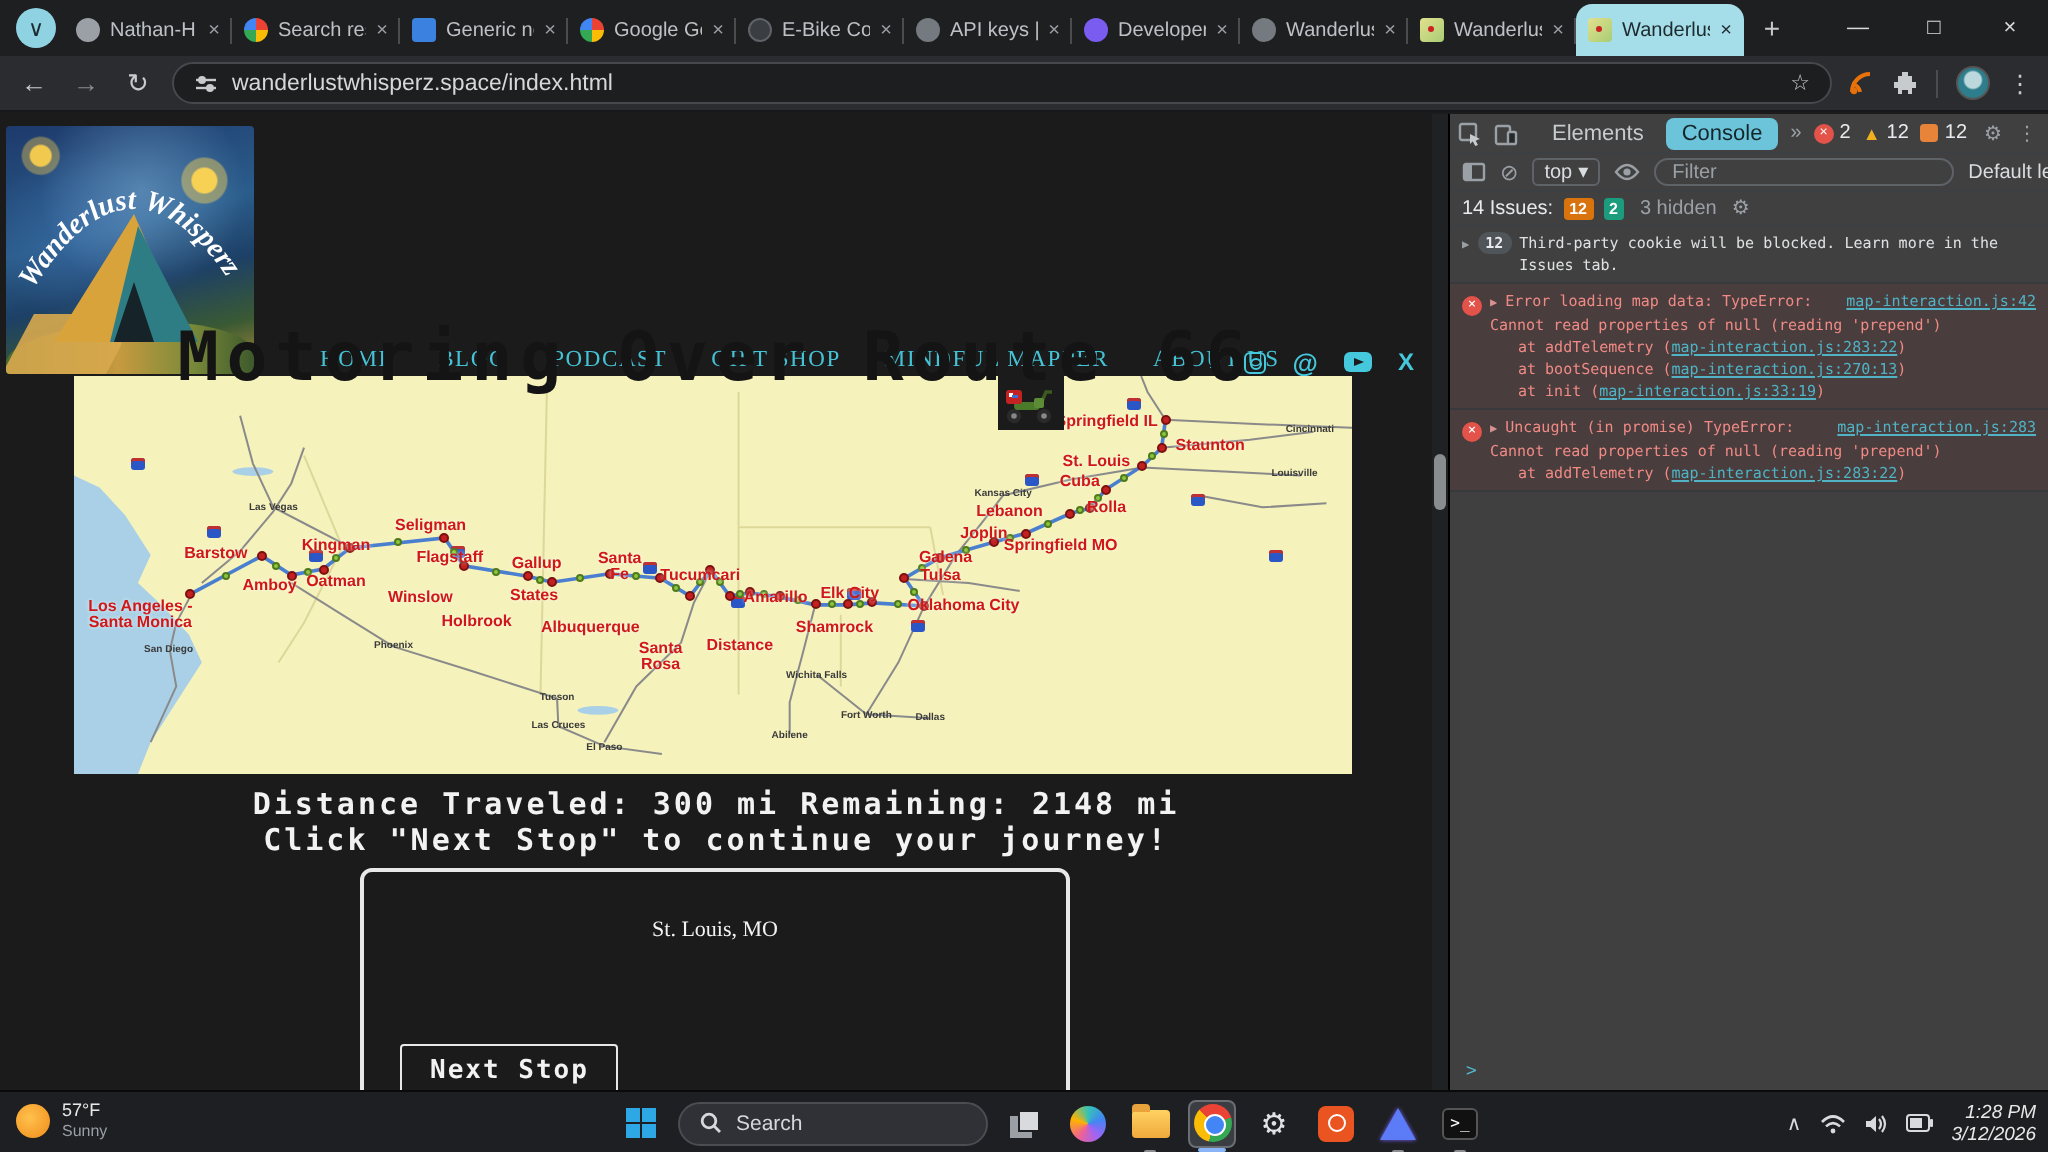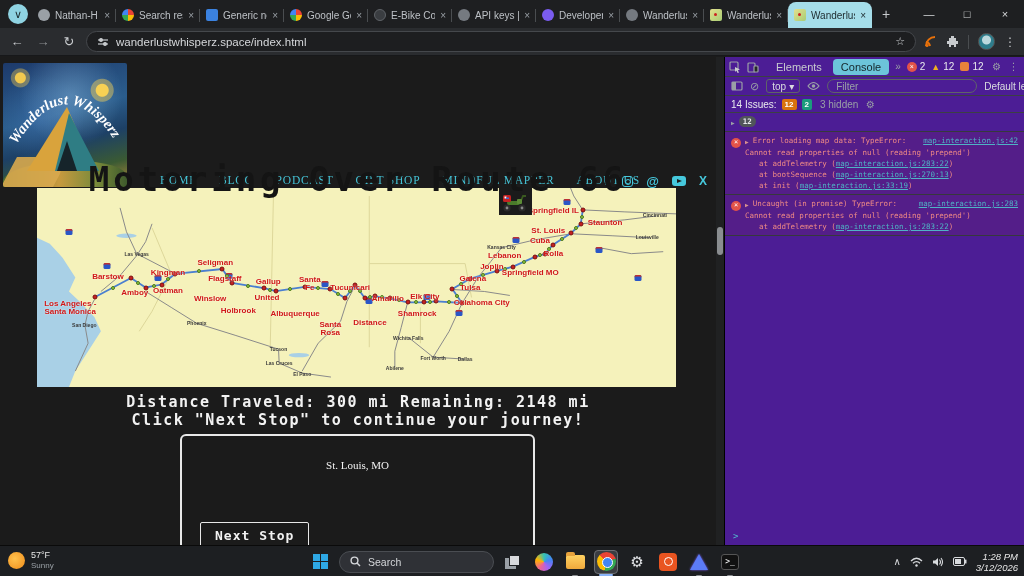--- a/index.html
+++ b/index.html
@@ -95,21 +95,21 @@
   .stopcard { position:absolute; left:180px; top:377px; width:355px; height:120px; border:2px solid #e8e8e8; border-radius:6px; background:#1b1b1b; z-index:1; }
   .cardtitle { margin-top:23px; text-align:center; color:#f2f2f2; font-family:"Liberation Serif", serif; font-size:11px; }
   .cardbody { margin:8px auto 0; width:340px; text-align:center; color:#f2f2f2; font-family:"DejaVu Sans Mono", monospace; font-weight:bold; font-size:12.5px; line-height:13px; letter-spacing:0.5px; }
   .nextbtn { position:absolute; left:18px; top:86px; background:transparent; border:1.5px solid #e8e8e8; border-radius:2px; color:#f2f2f2; font-family:"DejaVu Sans Mono", monospace; font-weight:bold; font-size:13px; letter-spacing:1px; padding:5px 14px; }
 
   
   .pagescroll { width:8px; height:488px; background:#202122; position:relative; }
   .pagescroll .thumb { position:absolute; left:1px; width:6px; top:170px; height:28px; background:#8a8d90; border-radius:3px; }
 
   
-  .devtools { width:300px; height:488px; background:#4c1d95; border-left:1px solid #000; display:flex; flex-direction:column; font-size:11px; color:#bdc1c6; }
+  .devtools { width:300px; height:488px; background:#404040; border-left:1px solid #000; display:flex; flex-direction:column; font-size:11px; color:#bdc1c6; }
   .dtrow { display:flex; align-items:center; border-bottom:1px solid #3c4043; flex:0 0 auto; }
   .dtrow1 { height:20px; padding:0 4px; gap:6px; }
   .dticon { width:14px; height:14px; display:inline-flex; align-items:center; justify-content:center; color:#9aa0a6; }
   .dtsep { width:1px; height:13px; background:#4a4d50; }
   .dttab { padding:2px 5px; color:#c8cbce; }
   .dttab.active { background:#6cc4da; color:#15262b; border-radius:4px; padding:2px 8px; }
   .chevmore { color:#9aa0a6; font-size:10px; }
   .badges { display:flex; align-items:center; gap:3px; margin-left:auto; font-size:10px; }
   .errball { width:10px; height:10px; border-radius:50%; background:#e35349; color:#fff; font-size:7px; display:inline-flex; align-items:center; justify-content:center; }
   .warntri { color:#f2b01e; font-size:9px; }
@@ -431,21 +431,21 @@
 Santa Monica</div>
             <div class="city" style="position: absolute; left: 11.1%; top: 44.7%;">Barstow</div>
             <div class="city" style="position: absolute; left: 15.3%; top: 52.8%;">Amboy</div>
             <div class="city" style="position: absolute; left: 20.5%; top: 51.8%;">Oatman</div>
             <div class="city" style="position: absolute; left: 20.5%; top: 42.7%;">Kingman</div>
             <div class="city" style="position: absolute; left: 27.9%; top: 37.7%;">Seligman</div>
             <div class="city" style="position: absolute; left: 29.4%; top: 45.7%;">Flagstaff</div>
             <div class="city" style="position: absolute; left: 27.1%; top: 55.8%;">Winslow</div>
             <div class="city" style="position: absolute; left: 31.5%; top: 61.8%;">Holbrook</div>
             <div class="city" style="position: absolute; left: 36.2%; top: 47.2%;">Gallup</div>
-            <div class="city" style="position: absolute; left: 36%; top: 55.3%;">United</div>
+            <div class="city" style="position: absolute; left: 36%; top: 55.3%;">States</div>
             <div class="city" style="position: absolute; left: 40.4%; top: 63.3%;">Albuquerque</div>
             <div class="city" style="position: absolute; left: 42.7%; top: 48.2%;">Santa
 Fe</div>
             <div class="city" style="position: absolute; left: 45.9%; top: 70.9%;">Santa
 Rosa</div>
             <div class="city" style="position: absolute; left: 49%; top: 50.3%;">Tucumcari</div>
             <div class="city" style="position: absolute; left: 52.1%; top: 67.8%;">Distance</div>
             <div class="city" style="position: absolute; left: 54.9%; top: 55.8%;">Amarillo</div>
             <div class="city" style="position: absolute; left: 59.5%; top: 63.3%;">Shamrock</div>
             <div class="city" style="position: absolute; left: 60.7%; top: 54.8%;">Elk City</div>
@@ -545,20 +545,21 @@
         <span>14 Issues:</span>
         <span class="chip orange">12</span>
         <span class="chip green">2</span>
         <span class="hiddenlbl">3 hidden</span>
         <span class="dticon">⚙</span>
       </div>
       <div class="console" id="consolebox">
           <div class="cmsg">
             <span class="caret">▶</span>
             <span class="cntbadge">12</span>
+            <span class="ctext">Third-party cookie will be blocked. Learn more in the Issues tab.</span>
           </div>
           <div class="cmsg err">
             <span class="erriconbox"><span class="errball">×</span></span>
             <div class="errbody">
               <div class="l1">
                 <span class="caret">▶</span>
                 <span class="etext">Error loading map data: TypeError: </span>
                 <a class="srclink">map-interaction.js:42</a>
               </div>
               <div class="eline">Cannot read properties of null (reading 'prepend')</div>

